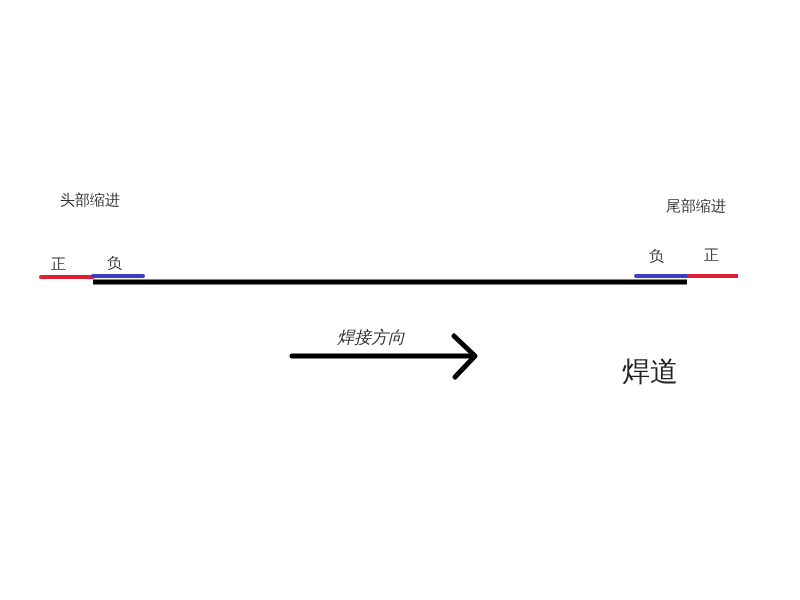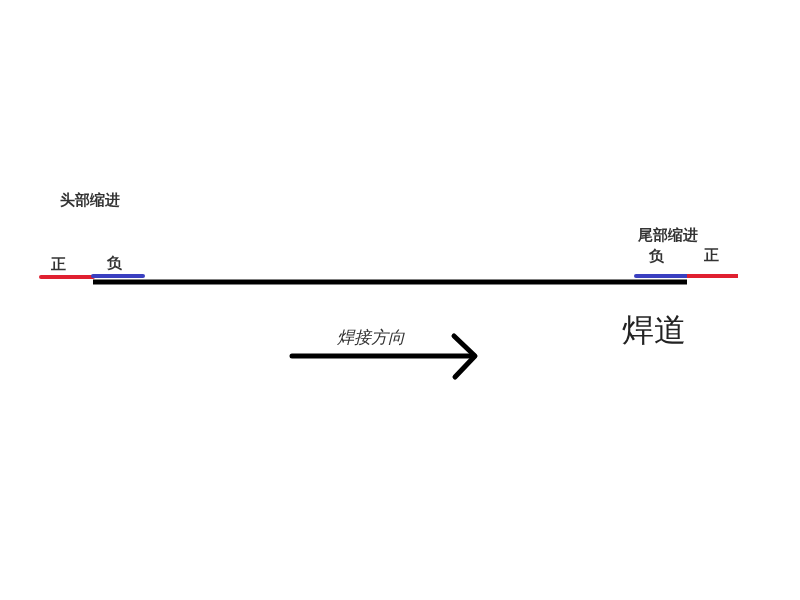--- a/index.html
+++ b/index.html
@@ -1,36 +1,36 @@
 <!DOCTYPE html>
 <html><head>
 <meta charset="utf-8">
 <style>
   html,body{margin:0;padding:0;background:#fff;}
   body{width:800px;height:600px;position:relative;overflow:hidden;font-family:"DejaVu Sans",sans-serif;color:#333;}
   .lbl{position:absolute;white-space:nowrap;}
-  .sm{font-size:15px;font-weight:bold;}
-  .big{font-size:32px;color:#222;}
+  .sm{font-size:15px;}
+  .big{font-size:28px;color:#222;margin-top:44px;}
   svg{position:absolute;left:0;top:0;}
 </style>
 </head>
 <body>
 
 <svg width="800" height="600">
   <line x1="41" y1="277" x2="93" y2="277" stroke="#e02030" stroke-width="4" stroke-linecap="round"></line>
   <line x1="93" y1="282" x2="687" y2="282" stroke="#000" stroke-width="5"></line>
   <line x1="93" y1="276" x2="143" y2="276" stroke="#3a3fc0" stroke-width="4" stroke-linecap="round"></line>
   <line x1="636" y1="276" x2="687" y2="276" stroke="#3a3fc0" stroke-width="4" stroke-linecap="round"></line>
   <line x1="687" y1="276" x2="738" y2="276" stroke="#e02030" stroke-width="4"></line>
   <g>
     <line x1="292" y1="356" x2="474" y2="356" stroke="#000" stroke-width="5" stroke-linecap="round"></line>
     <polyline points="454,336 475,356 455,377" fill="none" stroke="#000" stroke-width="5" stroke-linecap="round" stroke-linejoin="round"></polyline>
   </g>
 </svg>
 
 <div class="lbl sm" style="left:60px;top:191px;">头部缩进</div>
-<div class="lbl sm" style="left:638px;top:197px;margin-top:29px;">尾部缩进</div>
+<div class="lbl sm" style="left:666px;top:197px;">尾部缩进</div>
 <div class="lbl sm" style="left:51px;top:255px;">正</div>
 <div class="lbl sm" style="left:107px;top:254px;">负</div>
 <div class="lbl sm" style="left:649px;top:247px;">负</div>
 <div class="lbl sm" style="left:704px;top:246px;">正</div>
 <div class="lbl" style="left:337px;top:326px;font-size:17px;font-style:italic;">焊接方向</div>
 <div class="lbl big" style="left:622px;top:309px;">焊道</div>
 
 </body></html>

